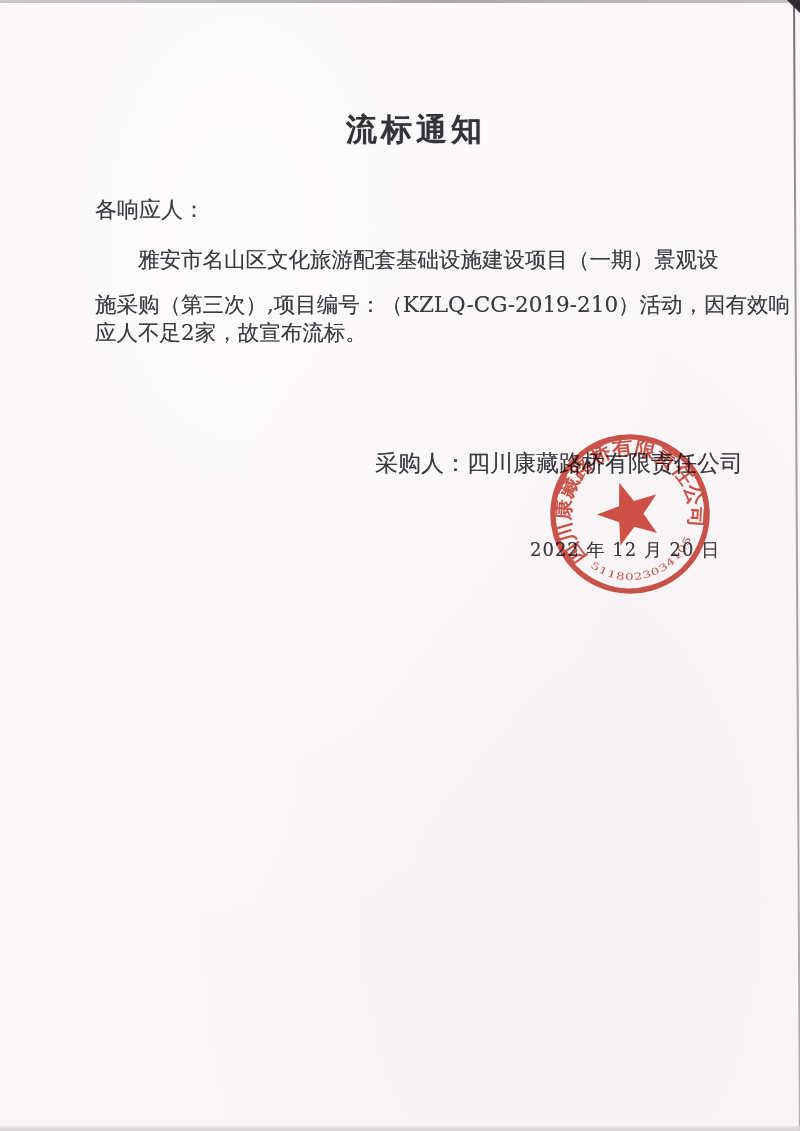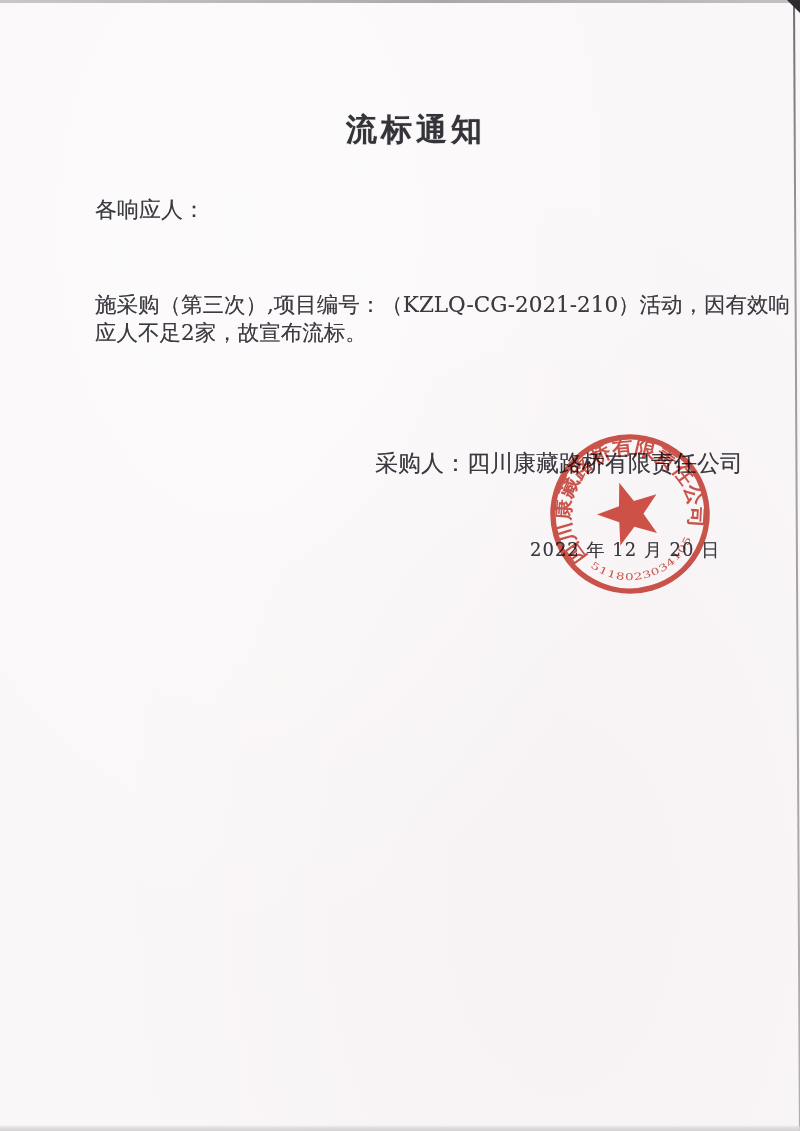--- a/index.html
+++ b/index.html
@@ -92,21 +92,22 @@
 
   <div class="edge-top"></div>
   <div class="edge-right"></div>
   <div class="corner-tr"></div>
   <div class="edge-bottom"></div>
 
   <h1 class="doc-title">流标通知</h1>
 
   <div class="salutation">各响应人：</div>
 
-  <div class="body-line body-line-2">施采购（第三次）,项目编号：（KZLQ-CG-2021-210）活动，因有效响</div>
+  <div class="body-line body-line-1">雅安市名山区文化旅游配套基础设施建设项目（一期）景观设</div>
+  <div class="body-line body-line-2">施采购（第三次）,项目编号：（KZLQ-CG-2019-210）活动，因有效响</div>
   <div class="body-line body-line-3">应人不足2家，故宣布流标。</div>
 
   <div class="purchaser">采购人：四川康藏路桥有限责任公司</div>
 
   <div class="date-line">2022 年 12 月 20 日</div>
 
   <svg class="stamp" viewBox="-100 -100 200 200" aria-hidden="true">
     <g transform="rotate(-16)">
       <circle r="77" fill="none" stroke-width="5.5" stroke="#c63a2e"></circle>
       <path id="stamp-arc-top" d="M -51.96 30 A 60 60 0 1 1 51.96 30" fill="none"></path>

